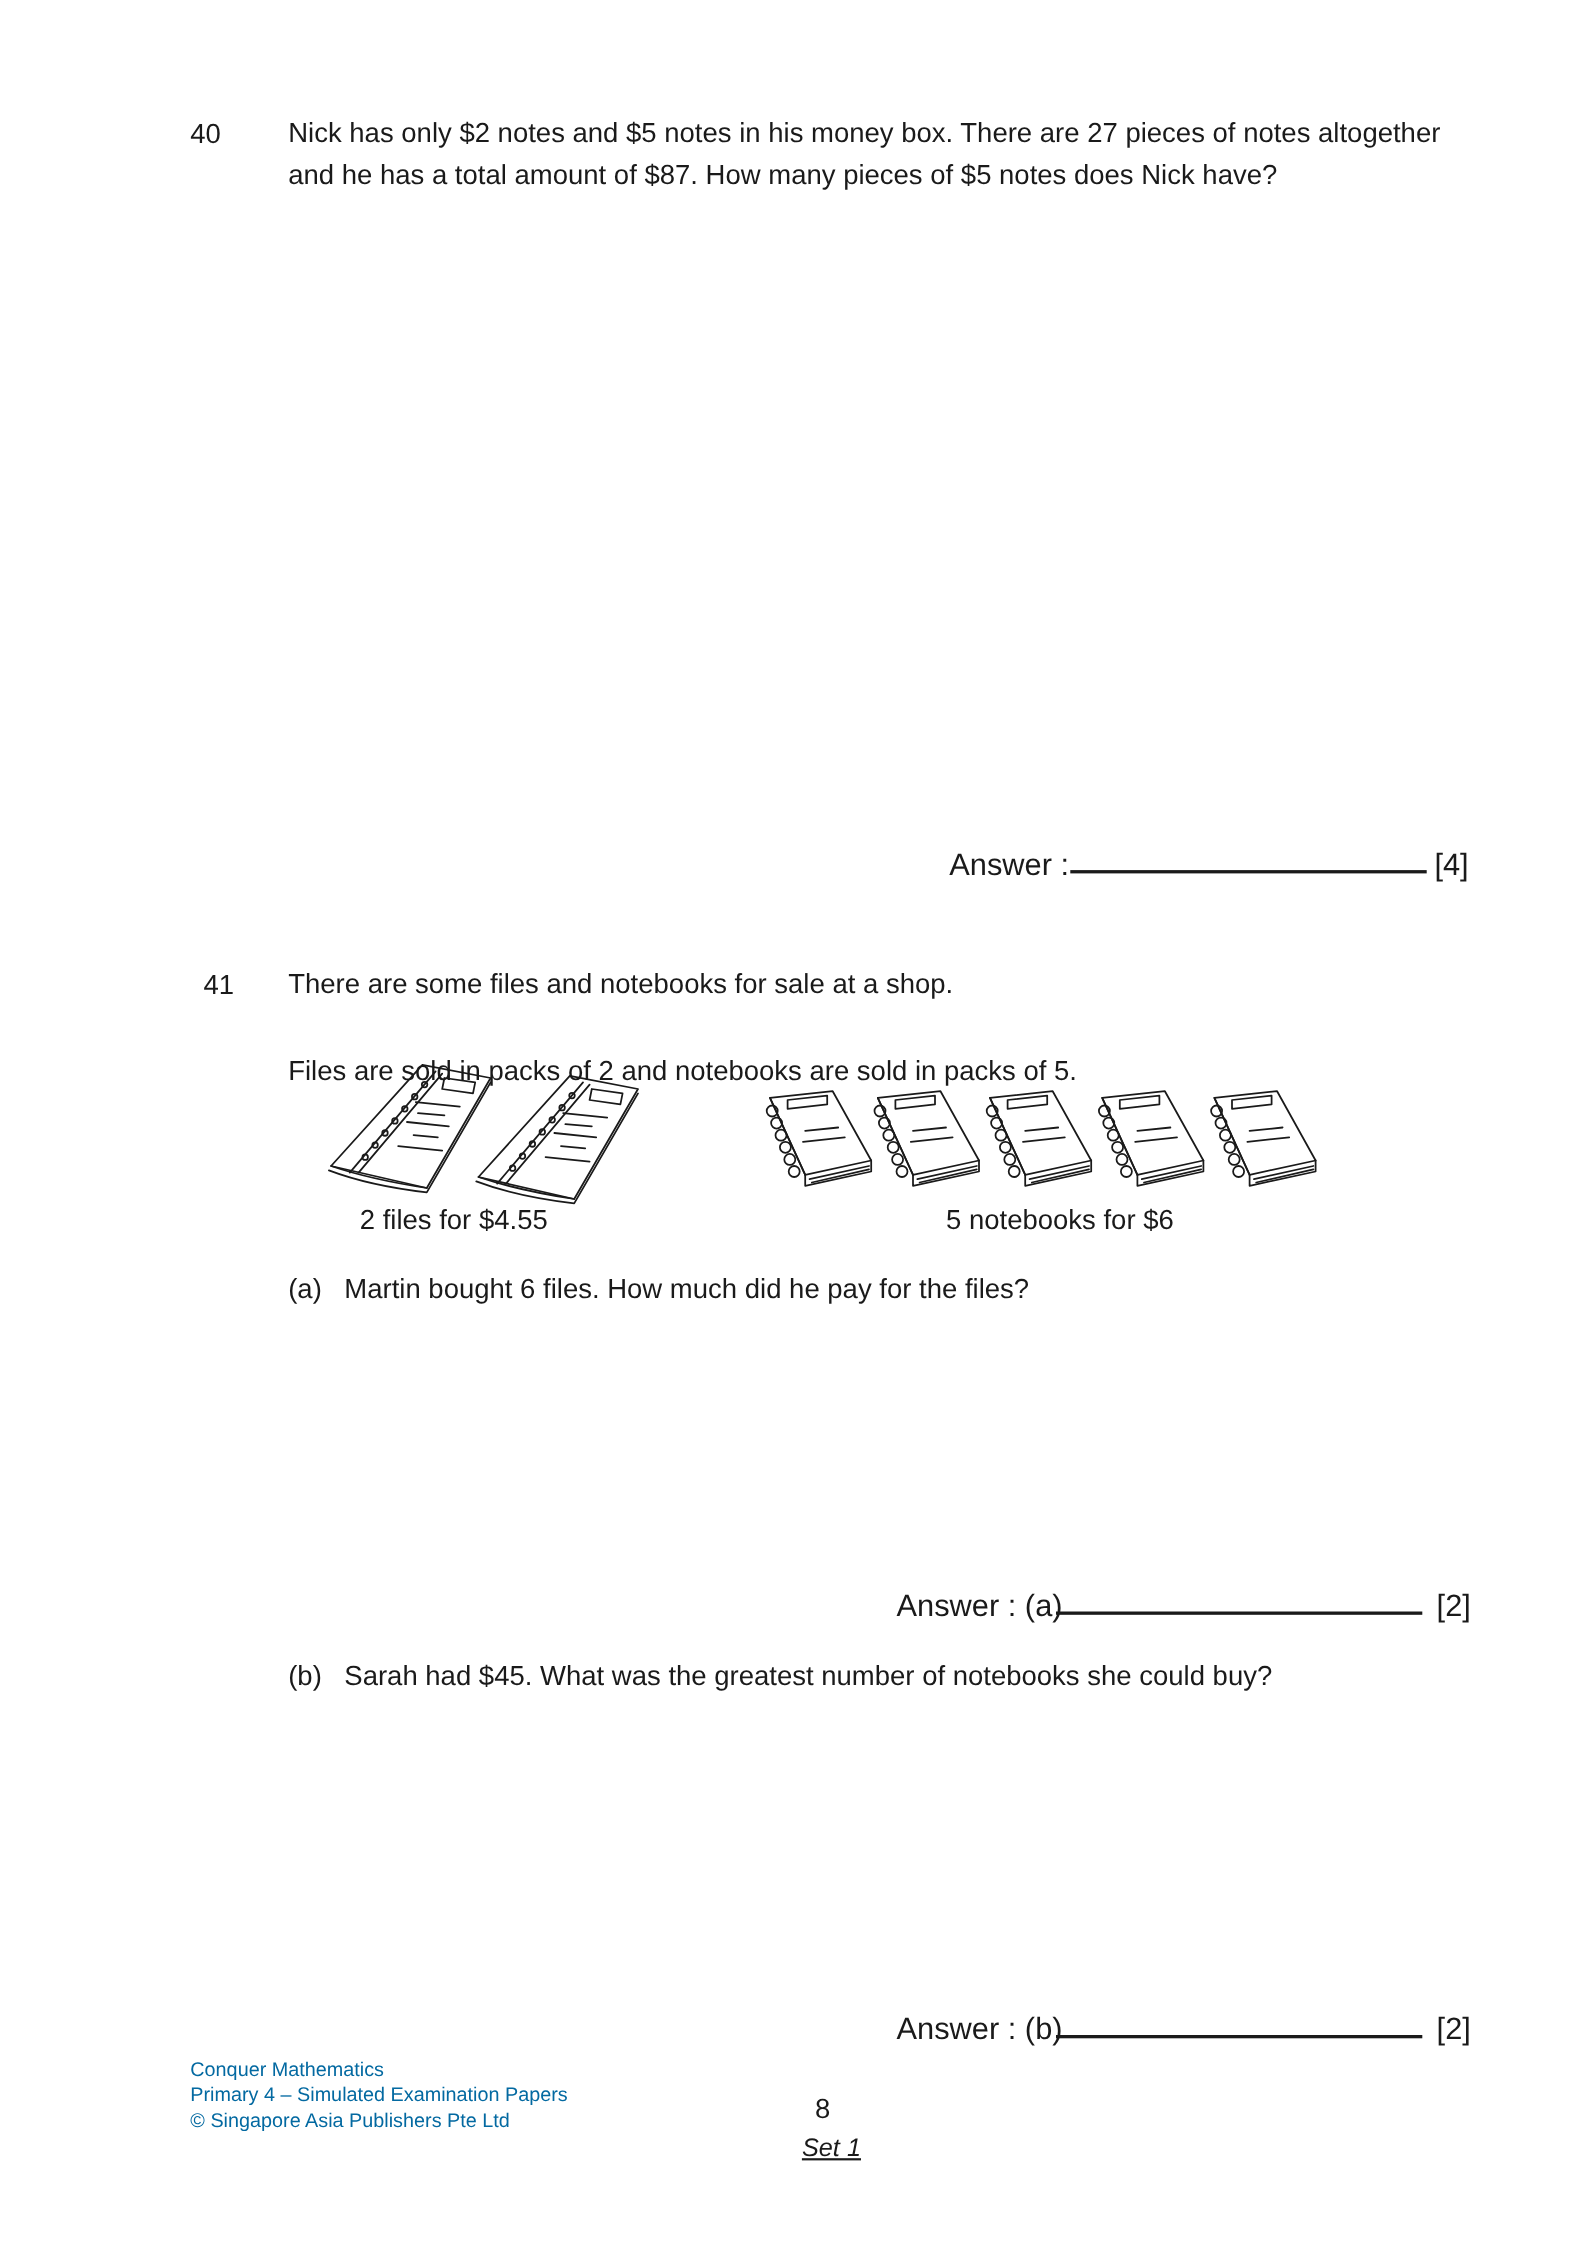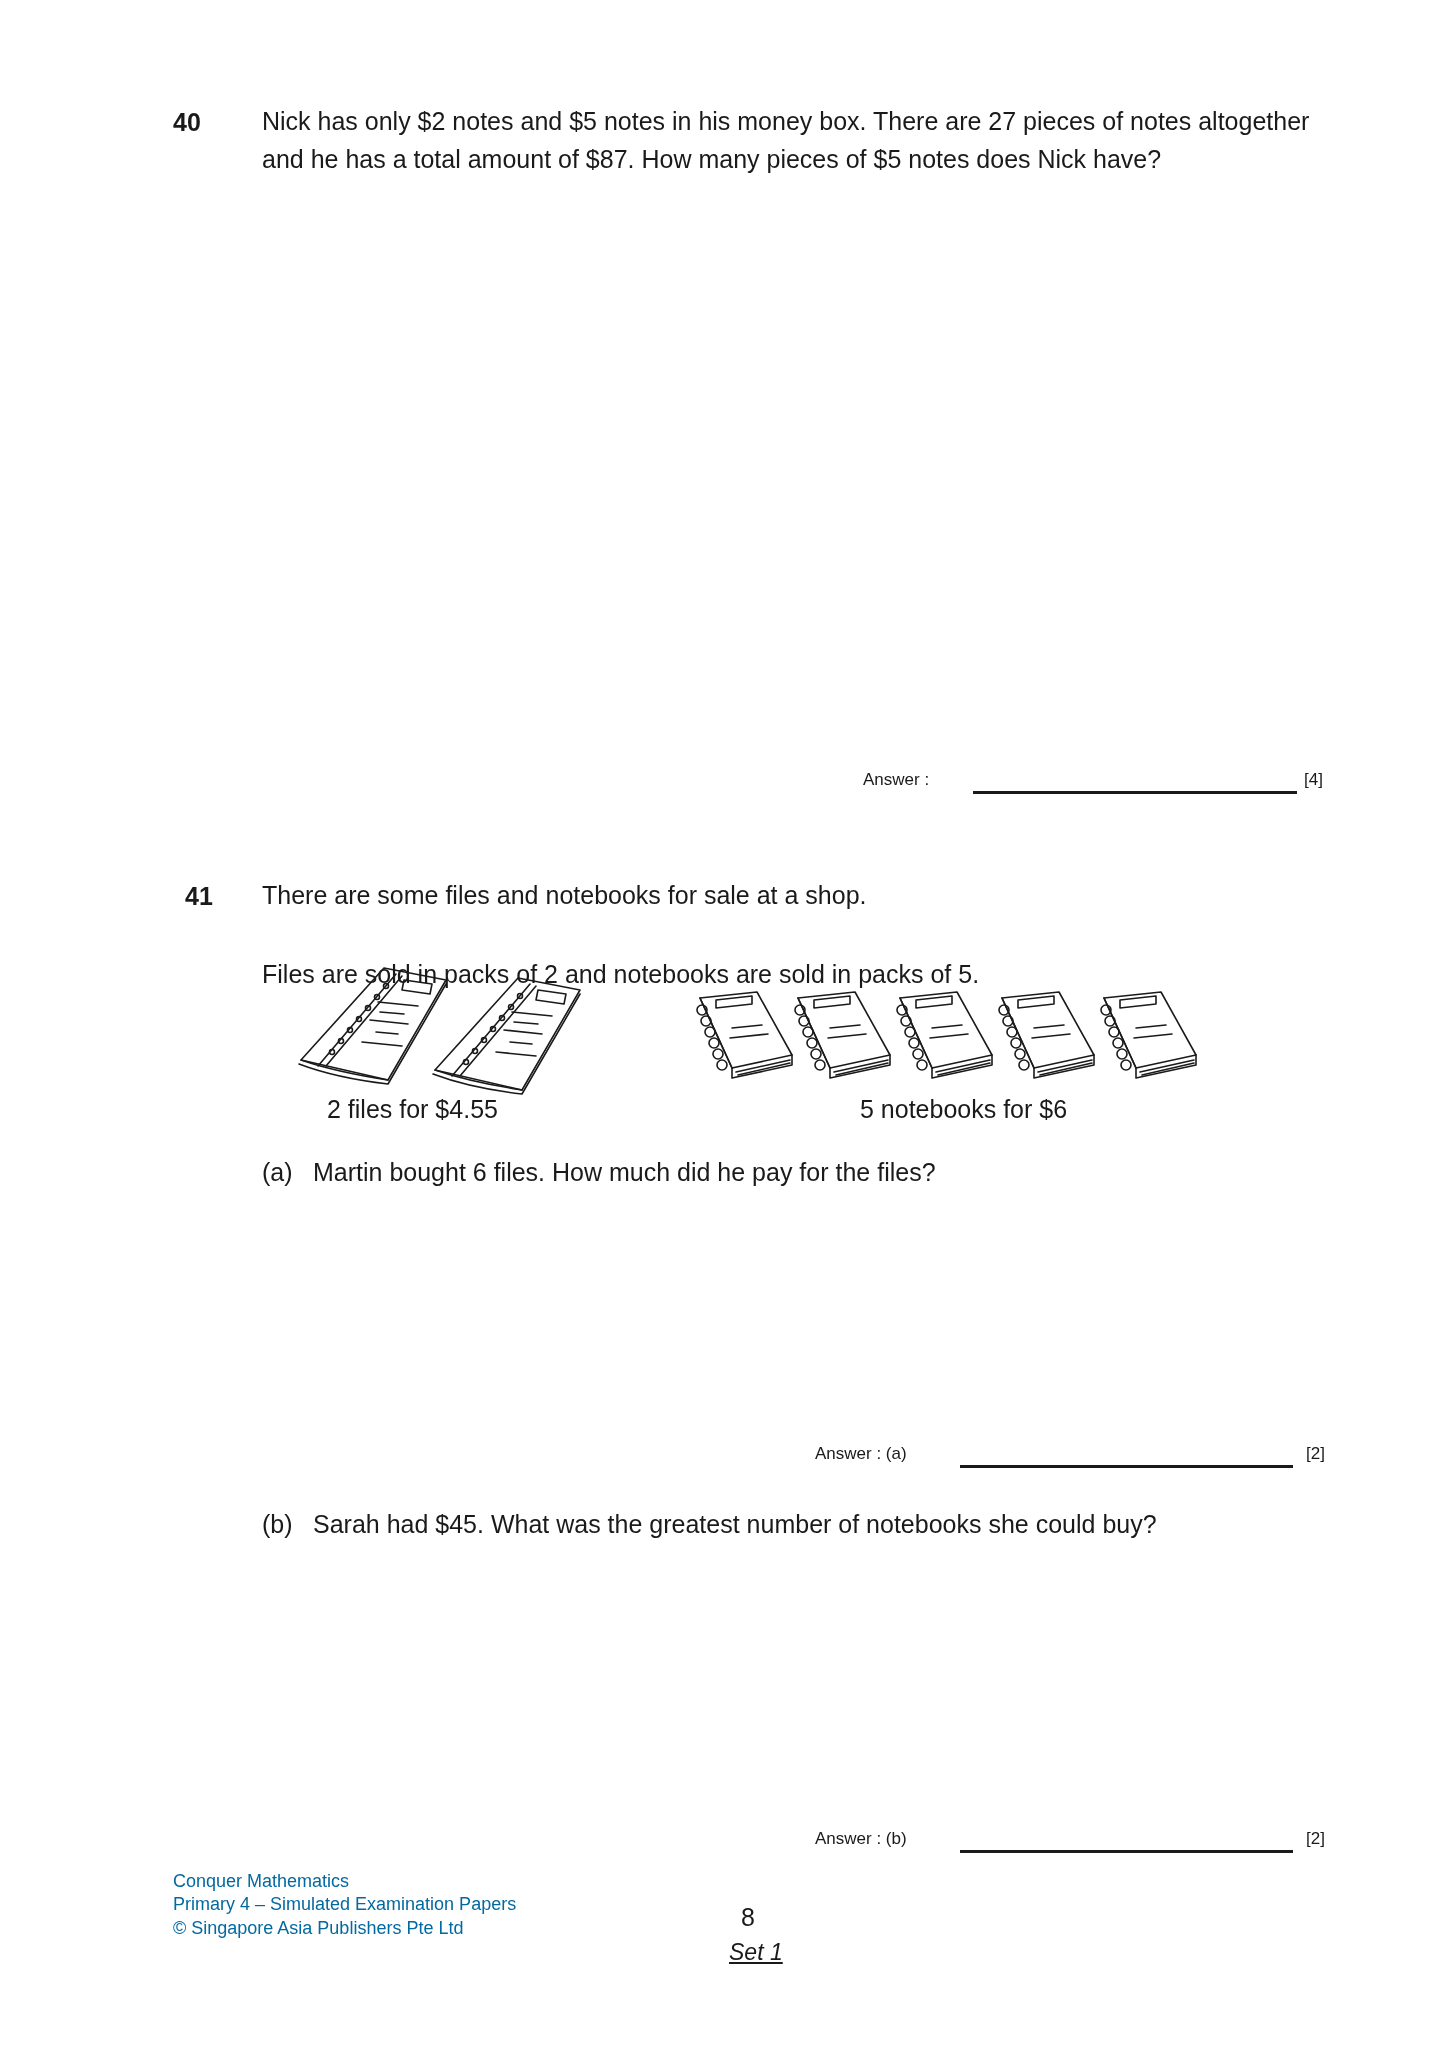--- a/index.html
+++ b/index.html
@@ -1,21 +1,21 @@
 <!DOCTYPE html>
 <html><head>
 <meta charset="utf-8">
 <style>
   html, body { margin: 0; padding: 0; background: #ffffff; }
   body { width: 1445px; height: 2052px; position: relative; overflow: hidden;
          font-family: "Liberation Sans", sans-serif; color: #1a1a1a; }
   .abs { position: absolute; white-space: nowrap; }
-  .qnum { font-weight: bold; font-size: 25px; }
+  .qnum { font-weight: normal; font-size: 25px; }
   .qtext { font-size: 25px; line-height: 38px; }
-  .ans { font-size: 17px; }
+  .ans { font-size: 28px; }
   .ans-line { position: absolute; height: 3px; background: #1a1a1a; }
   .caption { font-size: 25px; text-align: center; }
   .footer { font-size: 18px; line-height: 23.5px; color: #0369a1; }
   .pageno { font-size: 25px; }
   .setlbl { font-size: 23px; font-style: italic; }
   svg { position: absolute; overflow: visible; }
   svg * { fill: none; stroke: #1a1a1a; stroke-width: 1.6; stroke-linejoin: round; stroke-linecap: round; }
 </style>
 </head>
 <body>

